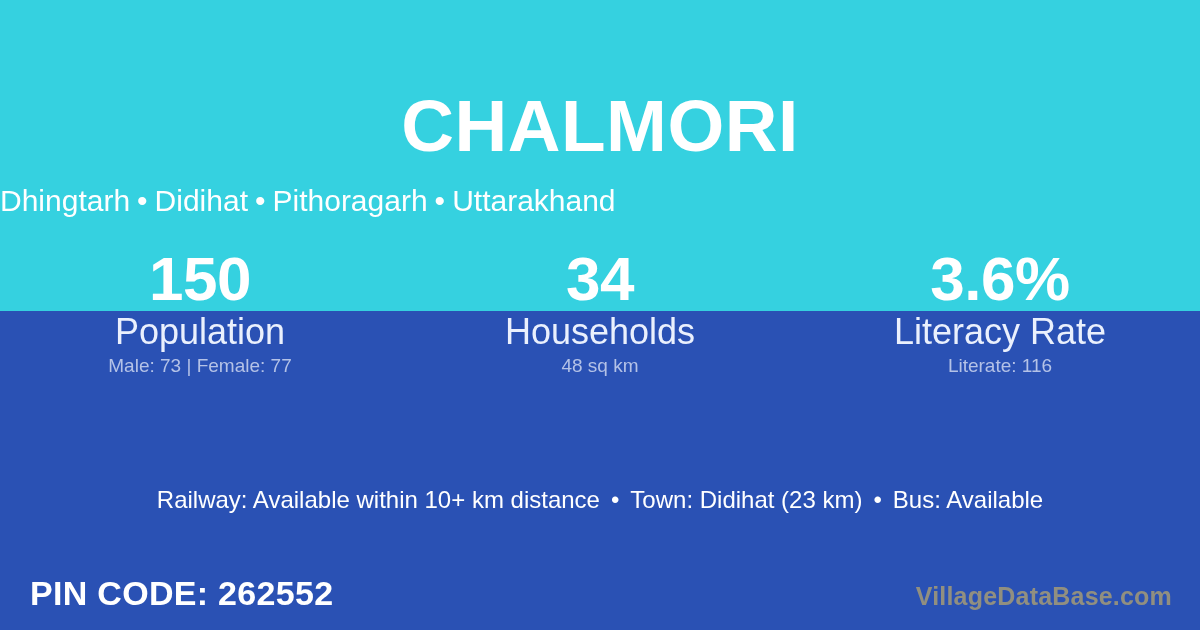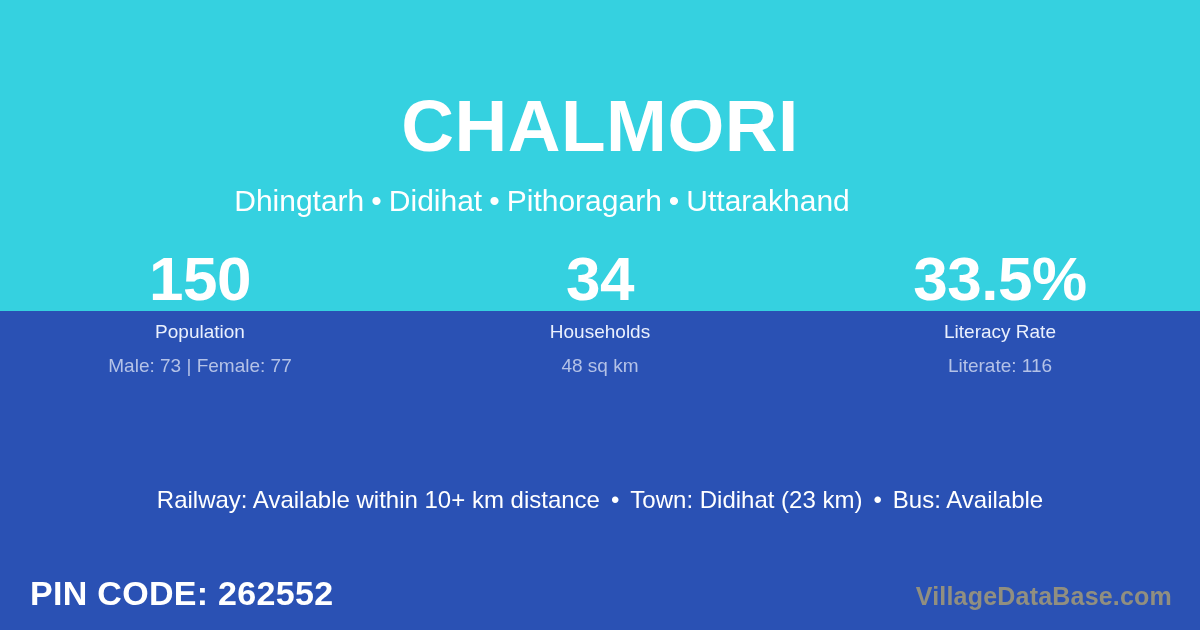--- a/index.html
+++ b/index.html
@@ -47,21 +47,20 @@
     letter-spacing: 0.5px;
     white-space: nowrap;
   }
 
   
   .breadcrumb {
     position: absolute;
     left: 0;
     top: 182px;
     width: 1084px;
-    text-align: center;
     font-size: 30px;
     line-height: 38px;
     font-weight: normal;
     color: #ffffff;
     white-space: nowrap;
   }
   .breadcrumb .sep {
     padding: 0 7px;
   }
 
@@ -80,21 +79,21 @@
   .stat-value {
     font-size: 62px;
     line-height: 66px;
     font-weight: bold;
     color: #ffffff;
     letter-spacing: -0.5px;
     white-space: nowrap;
   }
   .stat-label {
     margin-top: 3px;
-    font-size: 19px;
+    font-size: 36px;
     line-height: 33px;
     font-weight: normal;
     color: #eaf0fd;
     white-space: nowrap;
   }
   .stat-sub {
     margin-top: 6px;
     font-size: 19px;
     line-height: 24px;
     font-weight: normal;
@@ -163,21 +162,21 @@
       <div class="stat-sub">Male: 73 | Female: 77</div>
     </div>
 
     <div class="stat">
       <div class="stat-value">34</div>
       <div class="stat-label">Households</div>
       <div class="stat-sub">48 sq km</div>
     </div>
 
     <div class="stat">
-      <div class="stat-value">33.5%</div>
+      <div class="stat-value">3.6%</div>
       <div class="stat-label">Literacy Rate</div>
       <div class="stat-sub">Literate: 116</div>
     </div>
 
   </div>
 
   <div class="transport-line">
     <span>Railway: Available within 10+ km distance</span><span class="sep">•</span><span>Town: Didihat (23 km)</span><span class="sep">•</span><span>Bus: Available</span>
   </div>
 

